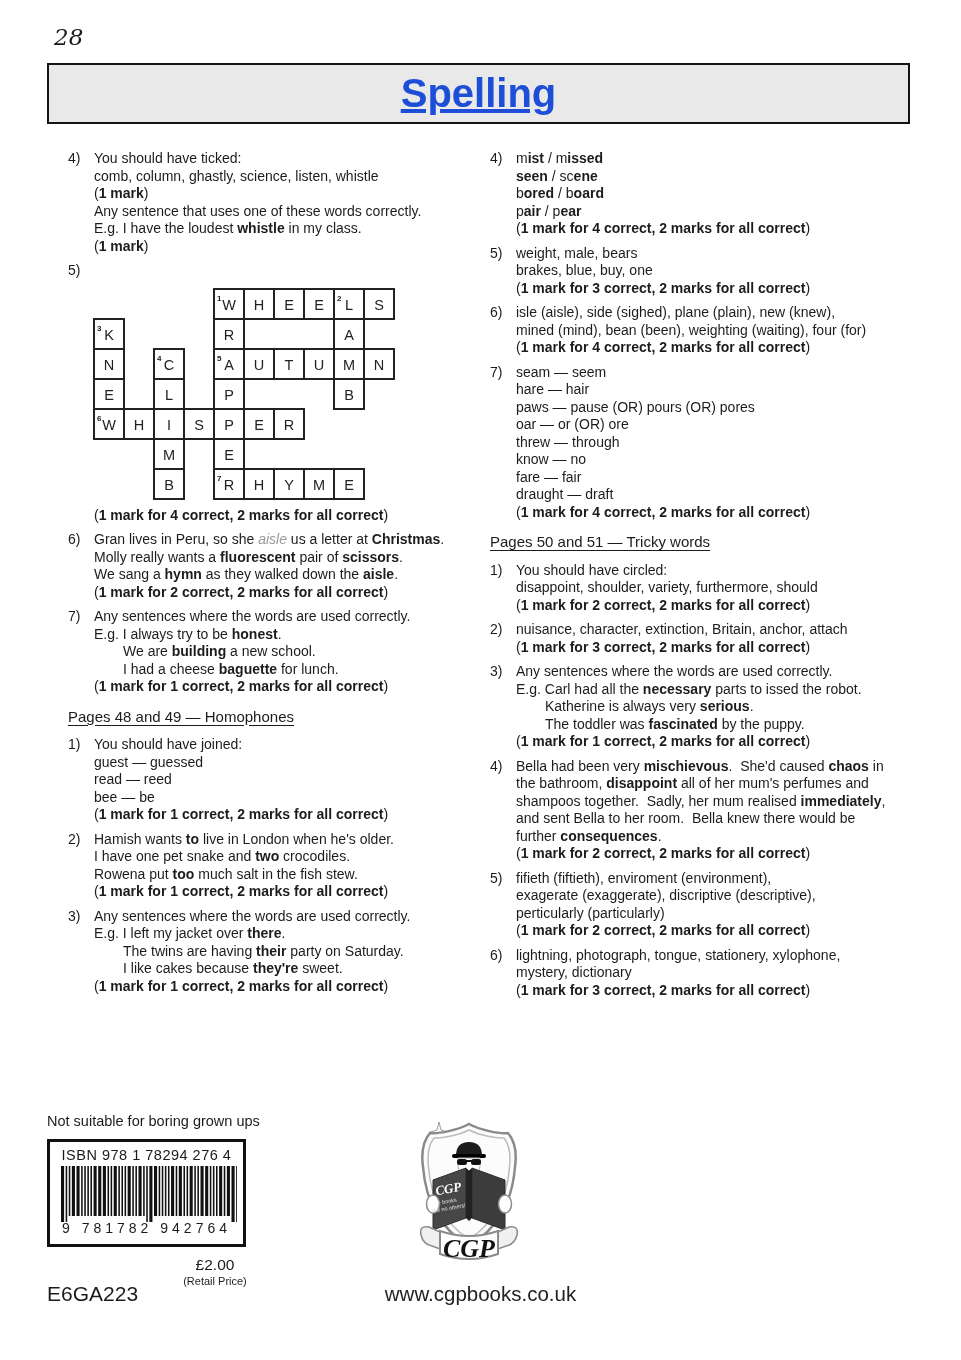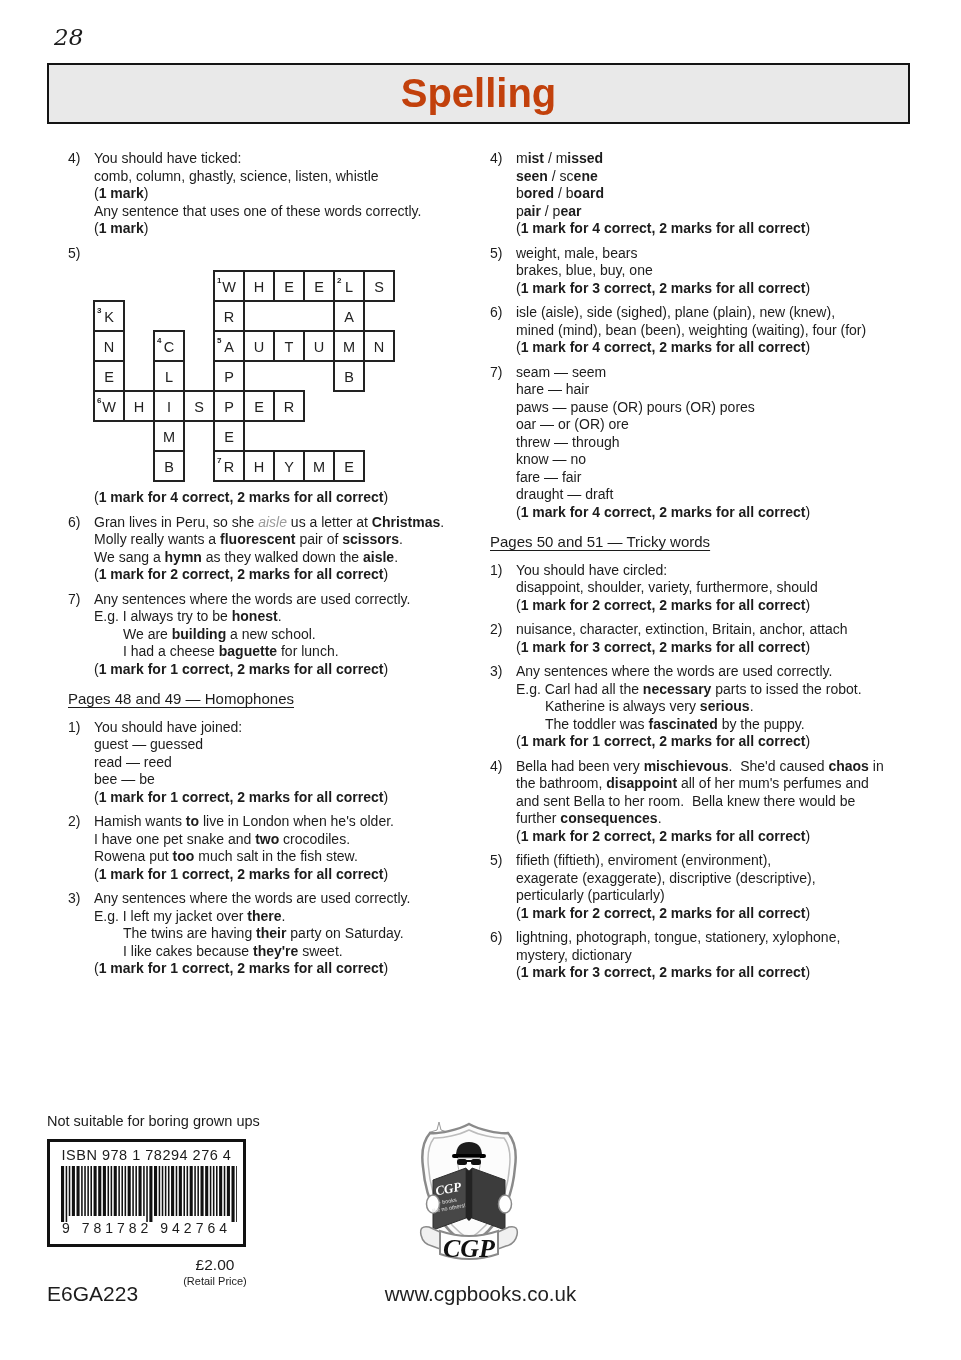--- a/index.html
+++ b/index.html
@@ -2,21 +2,21 @@
 <html><head>
 <meta charset="utf-8">
 <style>
   html,body{margin:0;padding:0;background:#fff;}
   .page{position:relative;width:961px;height:1360px;background:#fff;overflow:hidden;
         font-family:"Liberation Sans",sans-serif;color:#1c1c1c;padding-left:15px;}
   .pagenum{position:absolute;left:54px;top:24px;font-family:"DejaVu Serif",serif;
            font-style:italic;font-size:23px;}
   .titlebox{position:absolute;left:47px;top:63px;width:863px;height:61px;background:#e9e9e9;
             border:2px solid #141414;display:flex;align-items:center;justify-content:center;box-sizing:border-box;}
-  .titlebox h1{margin:0;font-size:40px;font-weight:bold;letter-spacing:0px;color:#c2410c;}
+  .titlebox h1{margin:0;font-size:40px;font-weight:bold;letter-spacing:0px;color:#1d4ed8;text-decoration:underline;}
 
   .col{position:absolute;top:150px;width:425px;font-size:14px;line-height:17.5px;}
   #col-left{left:68px;}
   #col-right{left:490px;}
   .item{display:flex;margin-bottom:7px;}
   .item .num{flex:0 0 26px;width:26px;}
   .line{white-space:pre;}
   .line.ind{padding-left:29px;}
   .s-b{font-weight:bold;}
   .s-g{font-style:italic;color:#9a9a9a;}
@@ -52,20 +52,21 @@
   </div>
 
   <div class="col" id="col-left">
       <div class="item">
         <div class="num">4)</div>
         <div class="body">
           <div class="line"><span class="s-n">You should have ticked:</span></div>
           <div class="line"><span class="s-n">comb, column, ghastly, science, listen, whistle</span></div>
           <div class="line"><span class="s-n">(</span><span class="s-b">1 mark</span><span class="s-n">)</span></div>
           <div class="line"><span class="s-n">Any sentence that uses one of these words correctly.</span></div>
+          <div class="line"><span class="s-n">E.g. I have the loudest </span><span class="s-b">whistle</span><span class="s-n"> in my class.</span></div>
           <div class="line"><span class="s-n">(</span><span class="s-b">1 mark</span><span class="s-n">)</span></div>
         </div>
       </div>
       <div class="item">
         <div class="num">5)</div>
         <div class="body"></div>
       </div>
       <div class="xword">
         <div class="xcell" style="left: 120px; top: 0px;">
           <div class="sup">1</div>
@@ -304,20 +305,21 @@
           <div class="line ind"><span class="s-n">Katherine is always very </span><span class="s-b">serious</span><span class="s-n">.</span></div>
           <div class="line ind"><span class="s-n">The toddler was </span><span class="s-b">fascinated</span><span class="s-n"> by the puppy.</span></div>
           <div class="line"><span class="s-n">(</span><span class="s-b">1 mark for 1 correct, 2 marks for all correct</span><span class="s-n">)</span></div>
         </div>
       </div>
       <div class="item">
         <div class="num">4)</div>
         <div class="body">
           <div class="line"><span class="s-n">Bella had been very </span><span class="s-b">mischievous</span><span class="s-n">.  She'd caused </span><span class="s-b">chaos</span><span class="s-n"> in</span></div>
           <div class="line"><span class="s-n">the bathroom, </span><span class="s-b">disappoint</span><span class="s-n"> all of her mum's perfumes and</span></div>
+          <div class="line"><span class="s-n">shampoos together.  Sadly, her mum realised </span><span class="s-b">immediately</span><span class="s-n">,</span></div>
           <div class="line"><span class="s-n">and sent Bella to her room.  Bella knew there would be</span></div>
           <div class="line"><span class="s-n">further </span><span class="s-b">consequences</span><span class="s-n">.</span></div>
           <div class="line"><span class="s-n">(</span><span class="s-b">1 mark for 2 correct, 2 marks for all correct</span><span class="s-n">)</span></div>
         </div>
       </div>
       <div class="item">
         <div class="num">5)</div>
         <div class="body">
           <div class="line"><span class="s-n">fifieth (fiftieth), enviroment (environment),</span></div>
           <div class="line"><span class="s-n">exagerate (exaggerate), discriptive (descriptive),</span></div>

